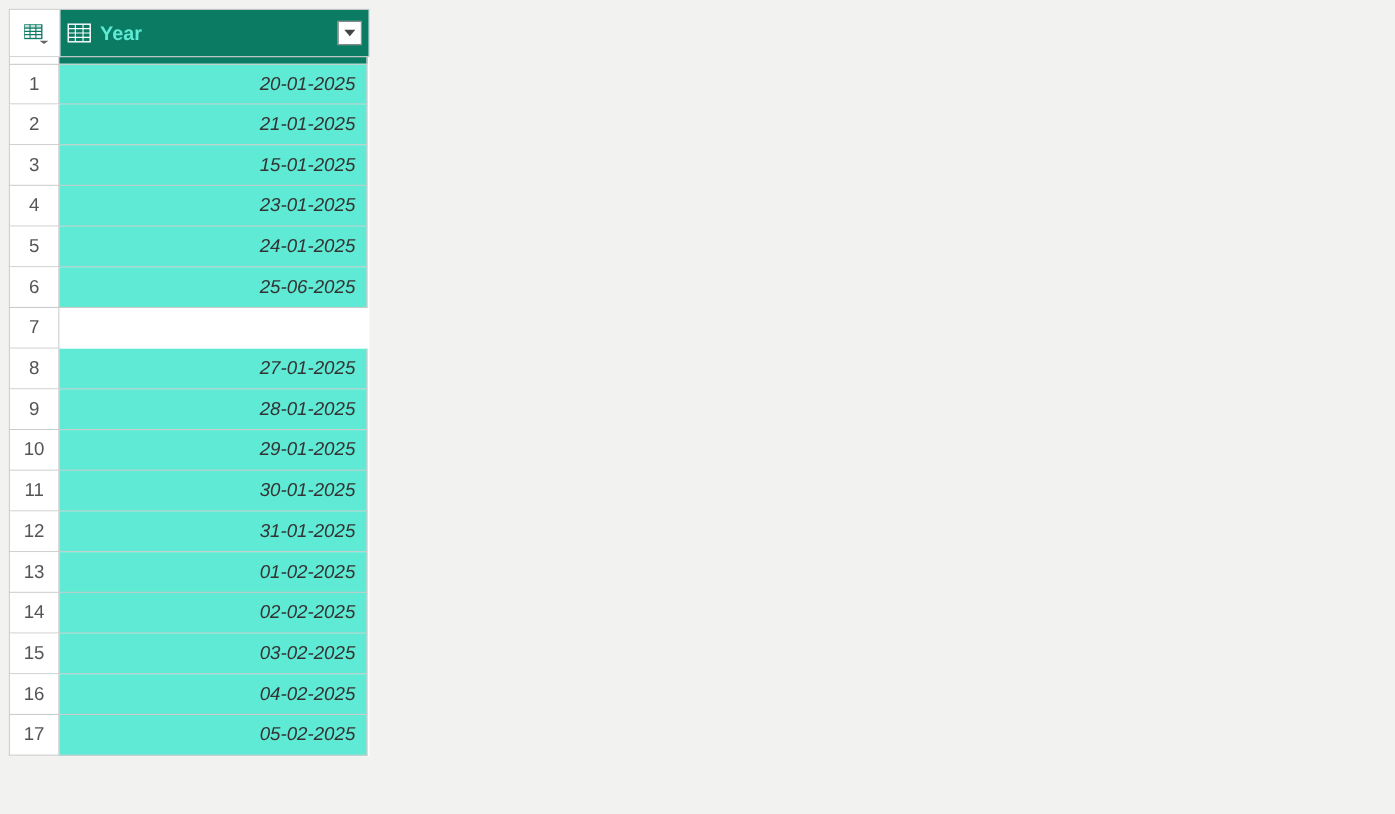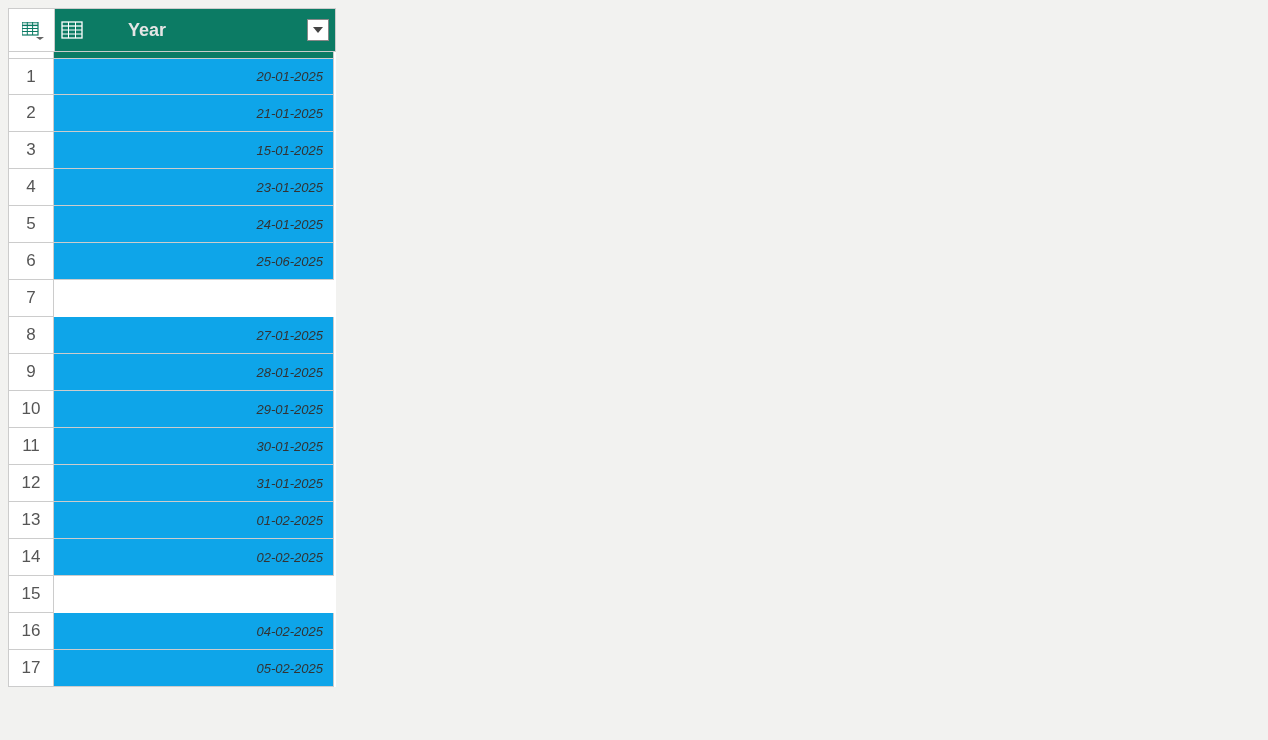--- a/index.html
+++ b/index.html
@@ -44,25 +44,24 @@
       padding: 0 6px;
       position: relative;
     }
     .column-header-icon {
       width: 22px;
       height: 18px;
       margin-right: 8px;
       flex-shrink: 0;
     }
     .column-header-label {
-      color: #e5e5e5;
+      color: #5eead4;
       font-size: 18px;
       font-weight: 600;
       flex: 1;
-      margin-left: 37px;
     }
     .filter-dropdown {
       width: 22px;
       height: 22px;
       background: #fff;
       border: 1px solid #888;
       display: flex;
       align-items: center;
       justify-content: center;
       cursor: pointer;
@@ -93,28 +92,28 @@
       border: 1px solid #ccc;
       border-top: none;
       display: flex;
       align-items: center;
       justify-content: center;
       font-size: 17px;
       color: #555;
     }
     .data-cell {
       width: 280px;
-      background: #0ea5e9;
+      background: #5eead4;
       border-right: 1px solid #ccc;
       border-bottom: 1px solid #ccc;
       display: flex;
       align-items: center;
       justify-content: flex-end;
       padding-right: 10px;
-      font-size: 13px;
+      font-size: 17px;
       font-style: italic;
       color: #333;
     }
     .data-row:first-of-type .row-number,
     .data-row:first-of-type .data-cell {
       border-top: 1px solid #ccc;
     }
   </style>
 </head>
 <body>
@@ -211,20 +210,21 @@
       <div class="data-row">
         <div class="row-number">13</div>
         <div class="data-cell">01-02-2025</div>
       </div>
       <div class="data-row">
         <div class="row-number">14</div>
         <div class="data-cell">02-02-2025</div>
       </div>
       <div class="data-row">
         <div class="row-number">15</div>
+        <div class="data-cell">03-02-2025</div>
       </div>
       <div class="data-row">
         <div class="row-number">16</div>
         <div class="data-cell">04-02-2025</div>
       </div>
       <div class="data-row">
         <div class="row-number">17</div>
         <div class="data-cell">05-02-2025</div>
       </div>
     </div>

